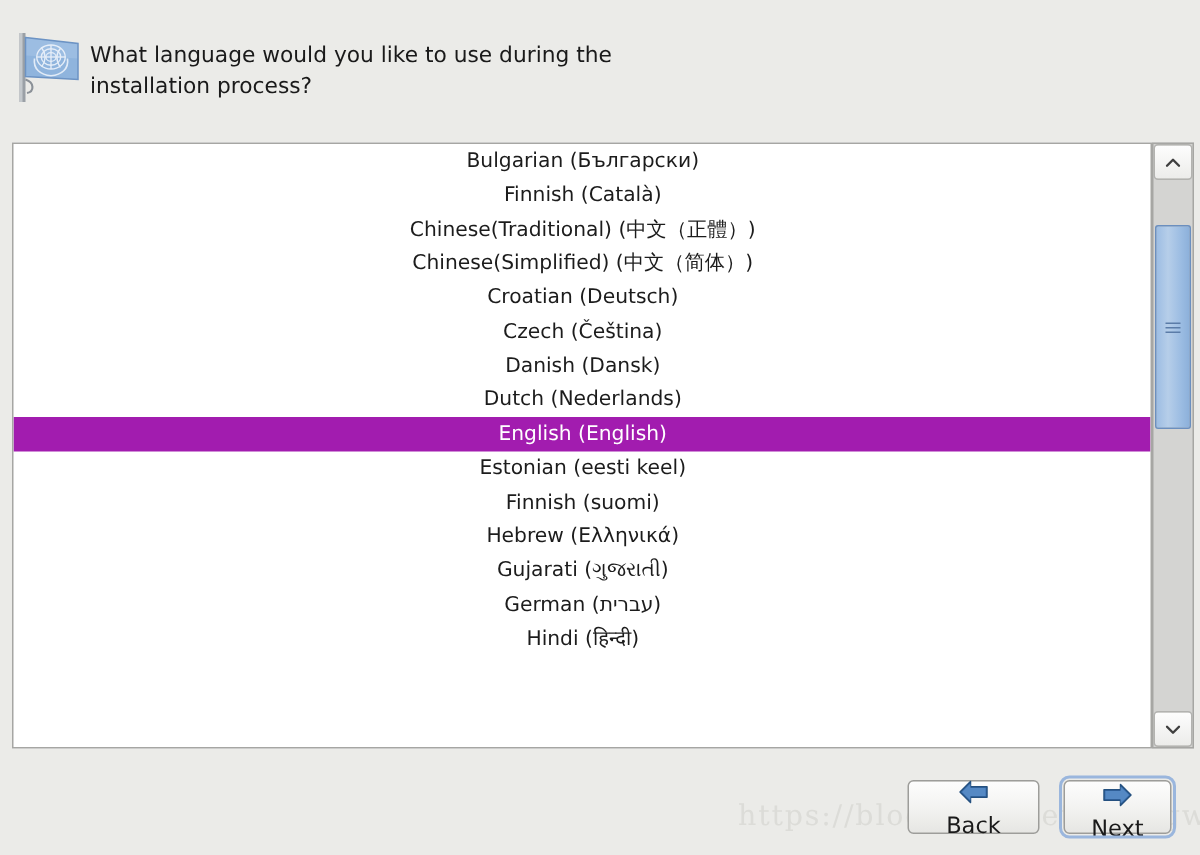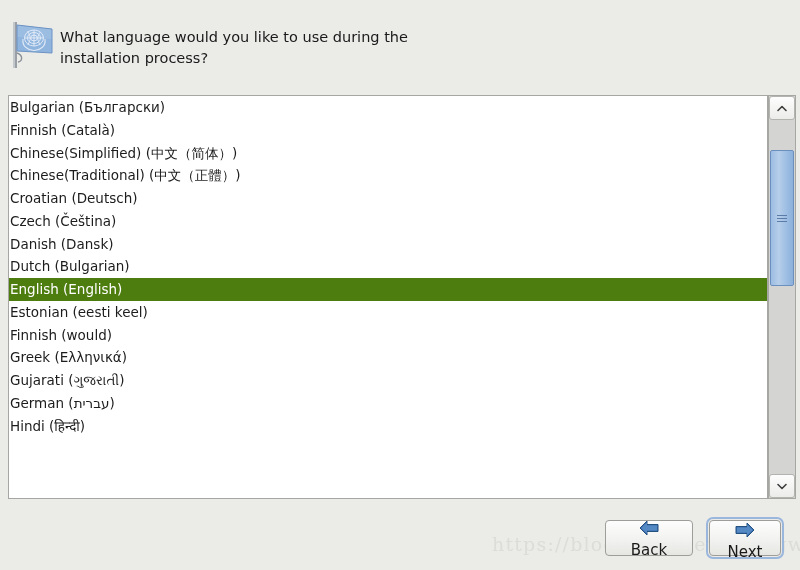--- a/index.html
+++ b/index.html
@@ -57,23 +57,24 @@
     width: 100%;
   }
   .lang-row {
     height: 22.75px;
     line-height: 22.75px;
     padding-left: 1px;
     font-size: 13.5px;
     color: #1c1c1c;
     white-space: nowrap;
     box-sizing: border-box;
+    text-align: center;
   }
   .lang-row.selected {
-    background: #4d7c0f;
+    background: #a21caf;
     color: #ffffff;
   }
 
   
   #scrollbar {
     position: absolute;
     left: 768px; top: 95px;
     width: 28px; height: 404px;
     box-sizing: border-box;
     border: 1px solid #a6a6a3;
@@ -197,30 +198,30 @@
   <div id="header-text">
     <span class="hline">What language would you like to use during the</span>
     <span class="hline">installation process?</span>
   </div>
 </div>
 
 <div id="list-frame">
   <div id="list">
       <div class="lang-row">Bulgarian (Български)</div>
       <div class="lang-row">Finnish (Català)</div>
+      <div class="lang-row">Chinese(Traditional) (中文（正體）)</div>
       <div class="lang-row">Chinese(Simplified) (中文（简体）)</div>
-      <div class="lang-row">Chinese(Traditional) (中文（正體）)</div>
       <div class="lang-row">Croatian (Deutsch)</div>
       <div class="lang-row">Czech (Čeština)</div>
       <div class="lang-row">Danish (Dansk)</div>
-      <div class="lang-row">Dutch (Bulgarian)</div>
+      <div class="lang-row">Dutch (Nederlands)</div>
       <div class="lang-row selected">English (English)</div>
       <div class="lang-row">Estonian (eesti keel)</div>
-      <div class="lang-row">Finnish (would)</div>
-      <div class="lang-row">Greek (Ελληνικά)</div>
+      <div class="lang-row">Finnish (suomi)</div>
+      <div class="lang-row">Hebrew (Ελληνικά)</div>
       <div class="lang-row">Gujarati (ગુજરાતી)</div>
       <div class="lang-row">German (עברית)</div>
       <div class="lang-row">Hindi (हिन्दी)</div>
     </div>
 </div>
 
 <div id="scrollbar">
 
   <div class="sb-btn" id="sb-up">
     <svg class="sb-chevron" viewBox="0 0 10 7">

